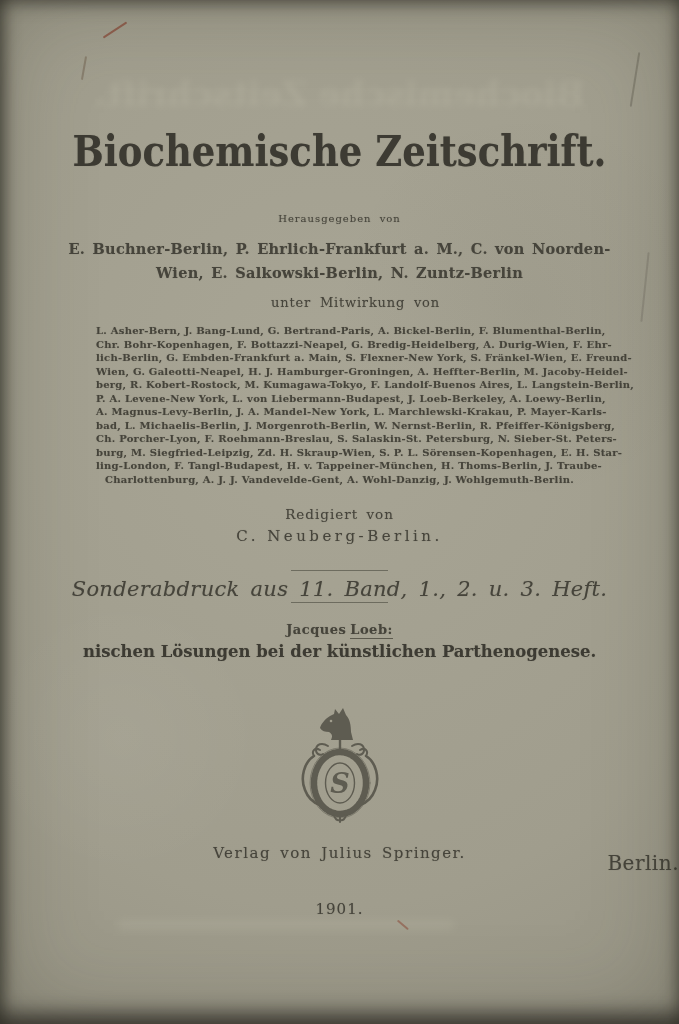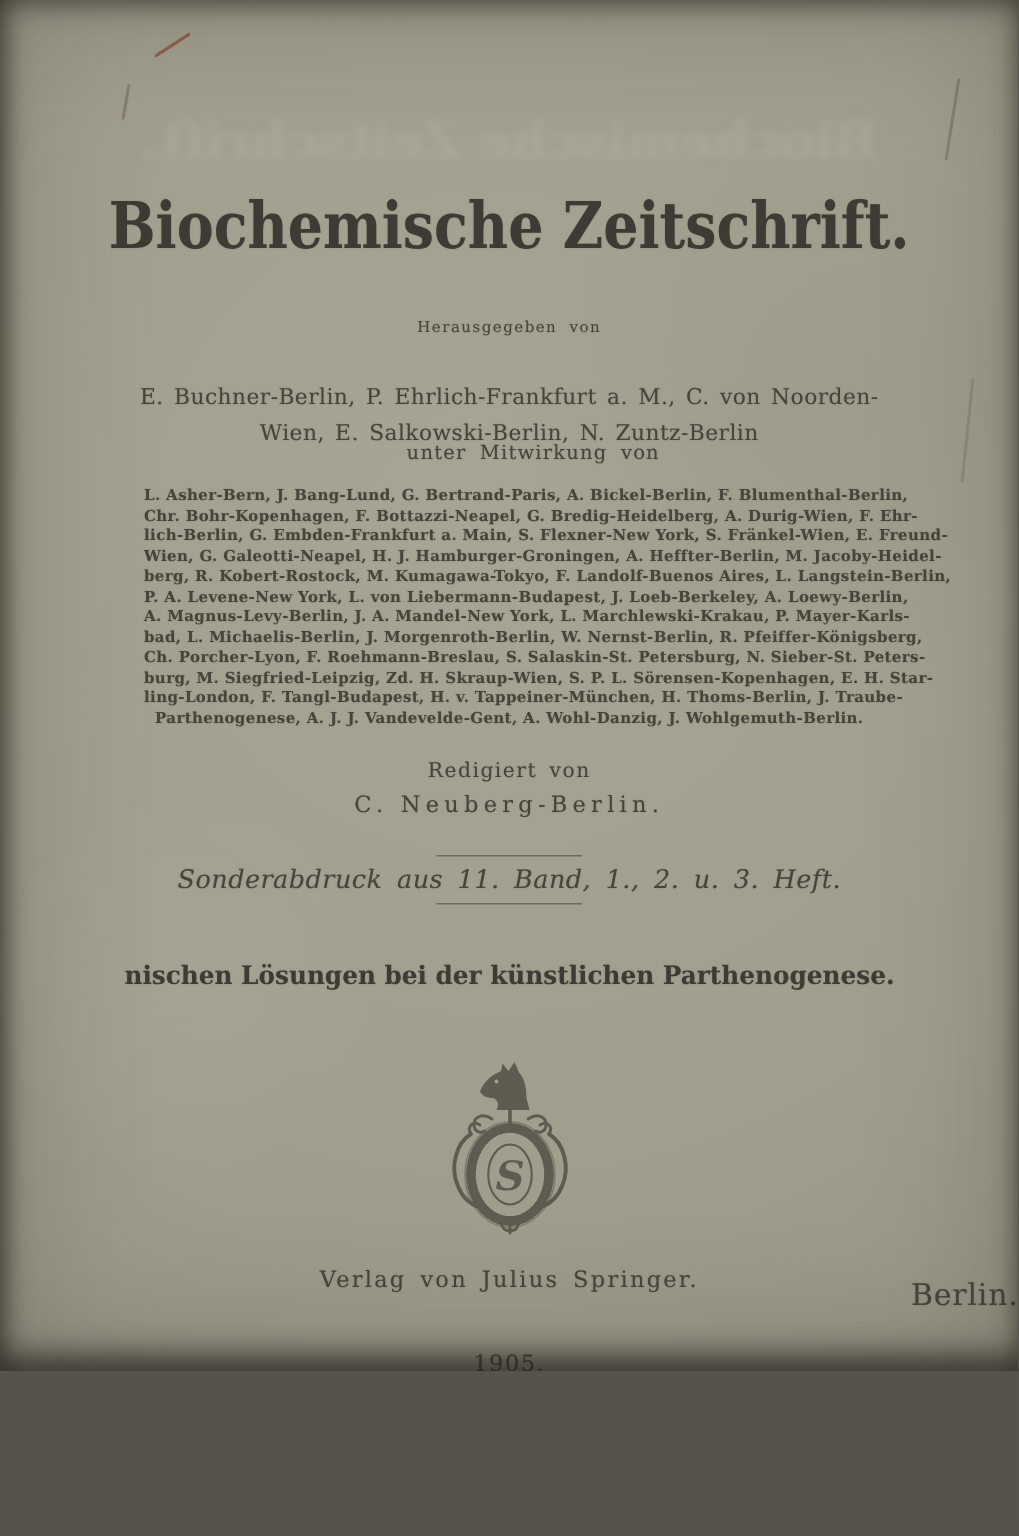--- a/index.html
+++ b/index.html
@@ -5,21 +5,21 @@
   :root{
     --paper:#a19e8e;
     --ink:#46443b;
     --ink-dark:#3d3b33;
     --rule:#5b594d;
     --fiber:#8a4a38;
   }
   *{margin:0;padding:0;box-sizing:border-box;}
   html,body{width:679px;height:1024px;background:#55534a;}
   .page{
-    position:relative;width:679px;height:914px;overflow:hidden;
+    position:relative;width:679px;height:1024px;overflow:hidden;
     font-family:"DejaVu Serif","Liberation Serif",serif;
     color:var(--ink);
     background:
       radial-gradient(circle 200px at 18% 72%, rgba(255,255,255,0.045), transparent 70%),
       radial-gradient(circle 260px at 78% 30%, rgba(70,68,58,0.06), transparent 75%),
       radial-gradient(ellipse 125% 92% at 48% 38%, #a8a595 0%, #a09d8d 55%, #8e8b7c 100%);
   }
   .vignette{
     position:absolute;inset:0;pointer-events:none;z-index:40;
     box-shadow:
@@ -37,33 +37,33 @@
     transform:scaleX(-1);filter:blur(3px);text-shadow:none;
   }
   .ghost-bottom{
     position:absolute;top:921px;left:118px;width:336px;height:8px;
     background:#b7b4a2;opacity:.35;filter:blur(4px);border-radius:4px;
   }
   
   .journal-title{top:126px;font-size:43px;font-weight:bold;color:var(--ink-dark);}
   .journal-title>span{display:inline-block;transform:scaleX(.86);}
   .herausgegeben{top:213px;font-size:10px;letter-spacing:1px;word-spacing:4px;}
-  .editors{top:237px;font-size:14.5px;font-weight:normal;line-height:24px;
-           letter-spacing:.3px;word-spacing:2px;margin-top:16px;}
+  .editors{top:237px;font-size:14.5px;font-weight:bold;line-height:24px;
+           letter-spacing:.3px;word-spacing:2px;}
   .mitwirkung{top:295px;font-size:13px;letter-spacing:.8px;word-spacing:4px;padding-left:32px;}
   .contributors{position:absolute;top:324px;left:96px;width:487px;
     font-size:10px;font-weight:bold;line-height:13.5px;letter-spacing:.25px;
     text-shadow:0 0 1px rgba(70,68,58,0.35);}
   .contrib-line{white-space:nowrap;text-align:center;}
   .redigiert{top:506px;font-size:13.5px;letter-spacing:1px;word-spacing:3px;}
   .neuberg{top:527px;font-size:15px;font-weight:normal;letter-spacing:3.5px;}
   .rule{position:absolute;left:291px;width:97px;height:1px;background:var(--rule);opacity:.75;}
   .rule-1{top:570px;}
   .rule-2{top:602px;}
-  .offprint{top:577px;font-size:17px;font-style:italic;letter-spacing:.3px;word-spacing:4px;}
+  .offprint{top:577px;font-size:21px;font-style:italic;letter-spacing:.3px;word-spacing:4px;}
   .jacques{top:622px;font-size:13px;font-weight:bold;letter-spacing:.5px;}
   .jacques .sp{margin-right:4px;}
   .u{border-bottom:1px solid rgba(80,78,66,.85);padding-bottom:1px;}
   .article-title{top:641px;font-size:17px;font-weight:bold;line-height:20.5px;
                  color:var(--ink-dark);}
   .article-title>div>span{display:inline-block;transform:scaleX(.97);}
   .berlin{top:851px;font-size:20px;letter-spacing:.5px;text-align:right;}
   .verlag{top:844px;font-size:15px;letter-spacing:1.5px;word-spacing:3px;}
   .year{top:900px;font-size:15px;letter-spacing:1px;}
   
@@ -105,30 +105,33 @@
     <div class="contrib-line">Chr. Bohr-Kopenhagen, F. Bottazzi-Neapel, G. Bredig-Heidelberg, A. Durig-Wien, F. Ehr-</div>
     <div class="contrib-line">lich-Berlin, G. Embden-Frankfurt a. Main, S. Flexner-New York, S. Fränkel-Wien, E. Freund-</div>
     <div class="contrib-line">Wien, G. Galeotti-Neapel, H. J. Hamburger-Groningen, A. Heffter-Berlin, M. Jacoby-Heidel-</div>
     <div class="contrib-line">berg, R. Kobert-Rostock, M. Kumagawa-Tokyo, F. Landolf-Buenos Aires, L. Langstein-Berlin,</div>
     <div class="contrib-line">P. A. Levene-New York, L. von Liebermann-Budapest, J. Loeb-Berkeley, A. Loewy-Berlin,</div>
     <div class="contrib-line">A. Magnus-Levy-Berlin, J. A. Mandel-New York, L. Marchlewski-Krakau, P. Mayer-Karls-</div>
     <div class="contrib-line">bad, L. Michaelis-Berlin, J. Morgenroth-Berlin, W. Nernst-Berlin, R. Pfeiffer-Königsberg,</div>
     <div class="contrib-line">Ch. Porcher-Lyon, F. Roehmann-Breslau, S. Salaskin-St. Petersburg, N. Sieber-St. Peters-</div>
     <div class="contrib-line">burg, M. Siegfried-Leipzig, Zd. H. Skraup-Wien, S. P. L. Sörensen-Kopenhagen, E. H. Star-</div>
     <div class="contrib-line">ling-London, F. Tangl-Budapest, H. v. Tappeiner-München, H. Thoms-Berlin, J. Traube-</div>
-    <div class="contrib-line">Parthenogenese, A. J. J. Vandevelde-Gent, A. Wohl-Danzig, J. Wohlgemuth-Berlin.</div>
+    <div class="contrib-line">Charlottenburg, A. J. J. Vandevelde-Gent, A. Wohl-Danzig, J. Wohlgemuth-Berlin.</div>
   </div>
 
   <div class="t redigiert">Redigiert von</div>
   <div class="t neuberg">C. Neuberg-Berlin.</div>
 
   <div class="rule rule-1"></div>
   <div class="t offprint">Sonderabdruck aus 11. Band, 1., 2. u. 3. Heft.</div>
   <div class="rule rule-2"></div>
 
+  <div class="t jacques">
+    <span class="sp">Jacques</span><span class="u">Loeb:</span>
+  </div>
   <div class="t article-title">
     <div><span>nischen Lösungen bei der künstlichen Parthenogenese.</span></div>
   </div>
 
   <svg class="emblem" viewBox="0 0 92 118" xmlns="http://www.w3.org/2000/svg">
     <g stroke="#504e44" fill="none" stroke-linecap="round">
 
       <path fill="#504e44" stroke="none" d="M26 22 C27 18 31 13 36 10 L40 8 L41 3 L45 8 L49 2 L52 9
            C56 13 57 20 57 26 L59 34 L37 34 C39 30 38 28 35 26 C31 26 28 25 26 22 Z"></path>
       <circle cx="37" cy="15" r="1.3" fill="#a09d8d" stroke="none"></circle>
@@ -147,21 +150,21 @@
       <ellipse cx="46" cy="77" rx="14.5" ry="20" stroke-width="1.4"></ellipse>
 
       <text x="46" y="87" text-anchor="middle" font-size="27" font-weight="bold" font-style="italic" font-family="DejaVu Serif, serif" fill="#504e44" stroke="none">S</text>
 
       <path stroke-width="2" d="M46 108 L46 116 M40 109 C41 113 43 115 46 114 M52 109 C51 113 49 115 46 114"></path>
     </g>
   </svg>
 
   <div class="t berlin">Berlin.</div>
   <div class="t verlag">Verlag von Julius Springer.</div>
-  <div class="t year">1905.</div>
+  <div class="t year">1901.</div>
 
   <div class="ghost-bottom"></div>
 
   <div class="mark fiber-1"></div>
   <div class="mark fiber-2"></div>
   <div class="mark crease-1"></div>
   <div class="mark crease-2"></div>
   <div class="mark fiber-3"></div>
 
   <div class="vignette"></div>

